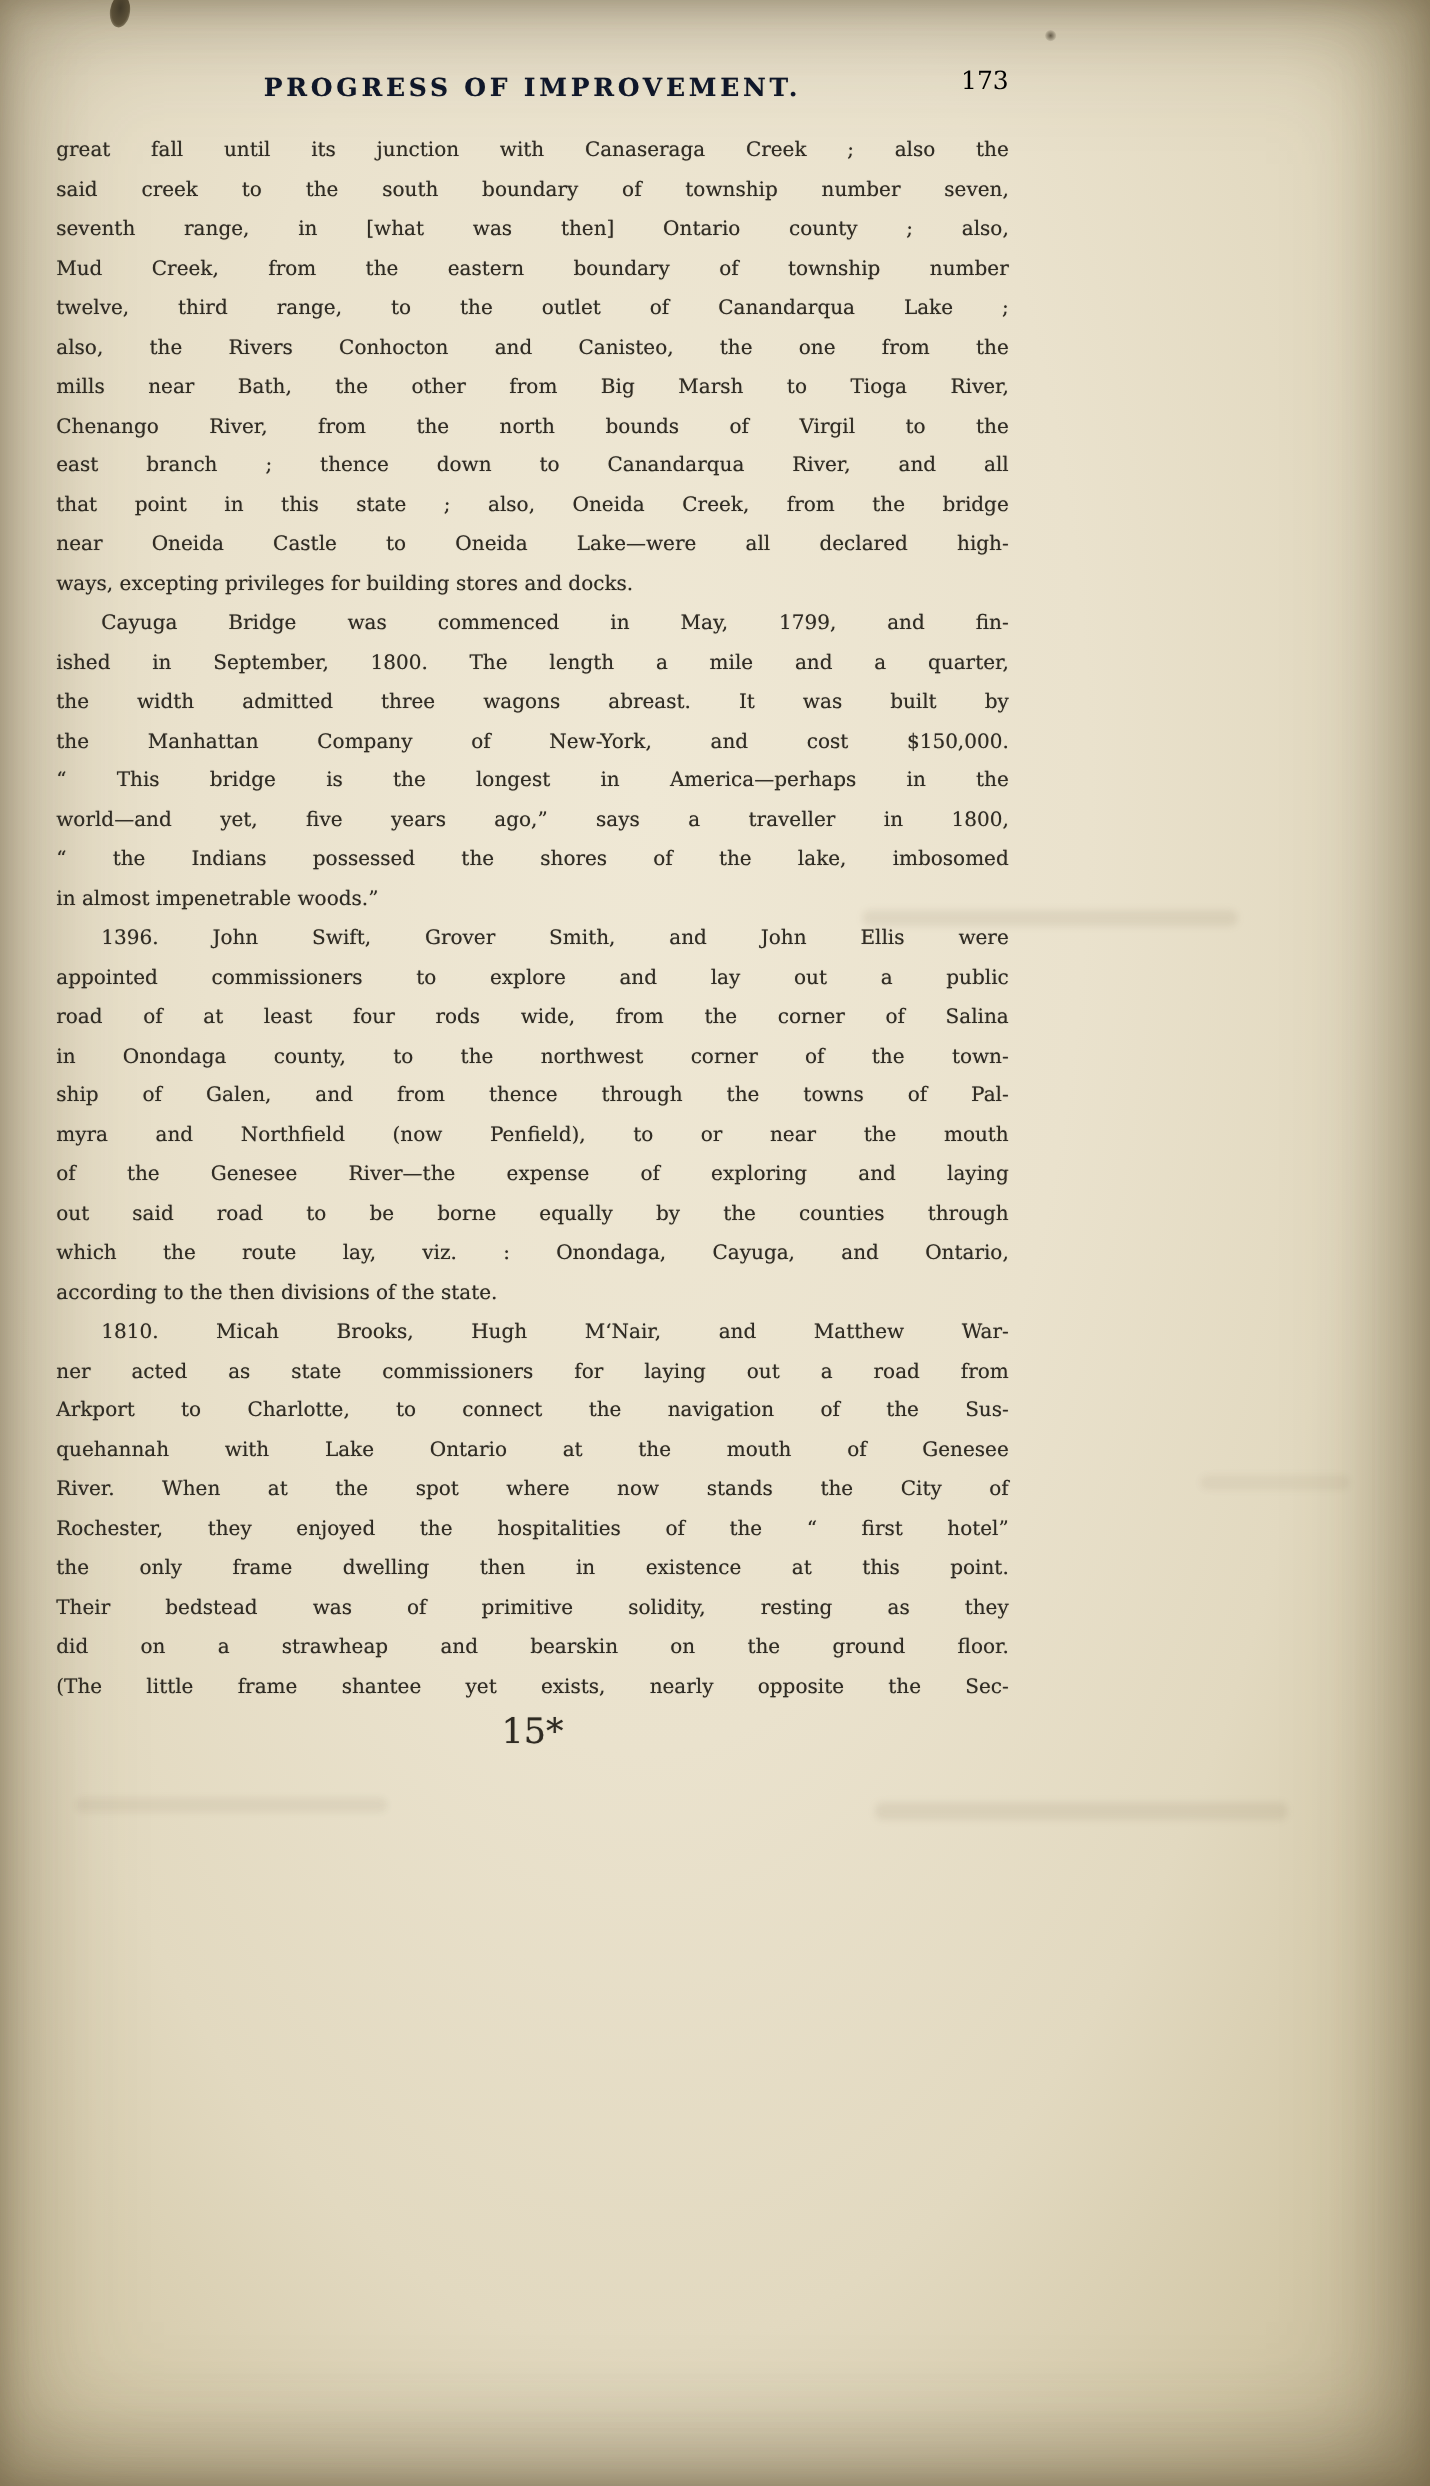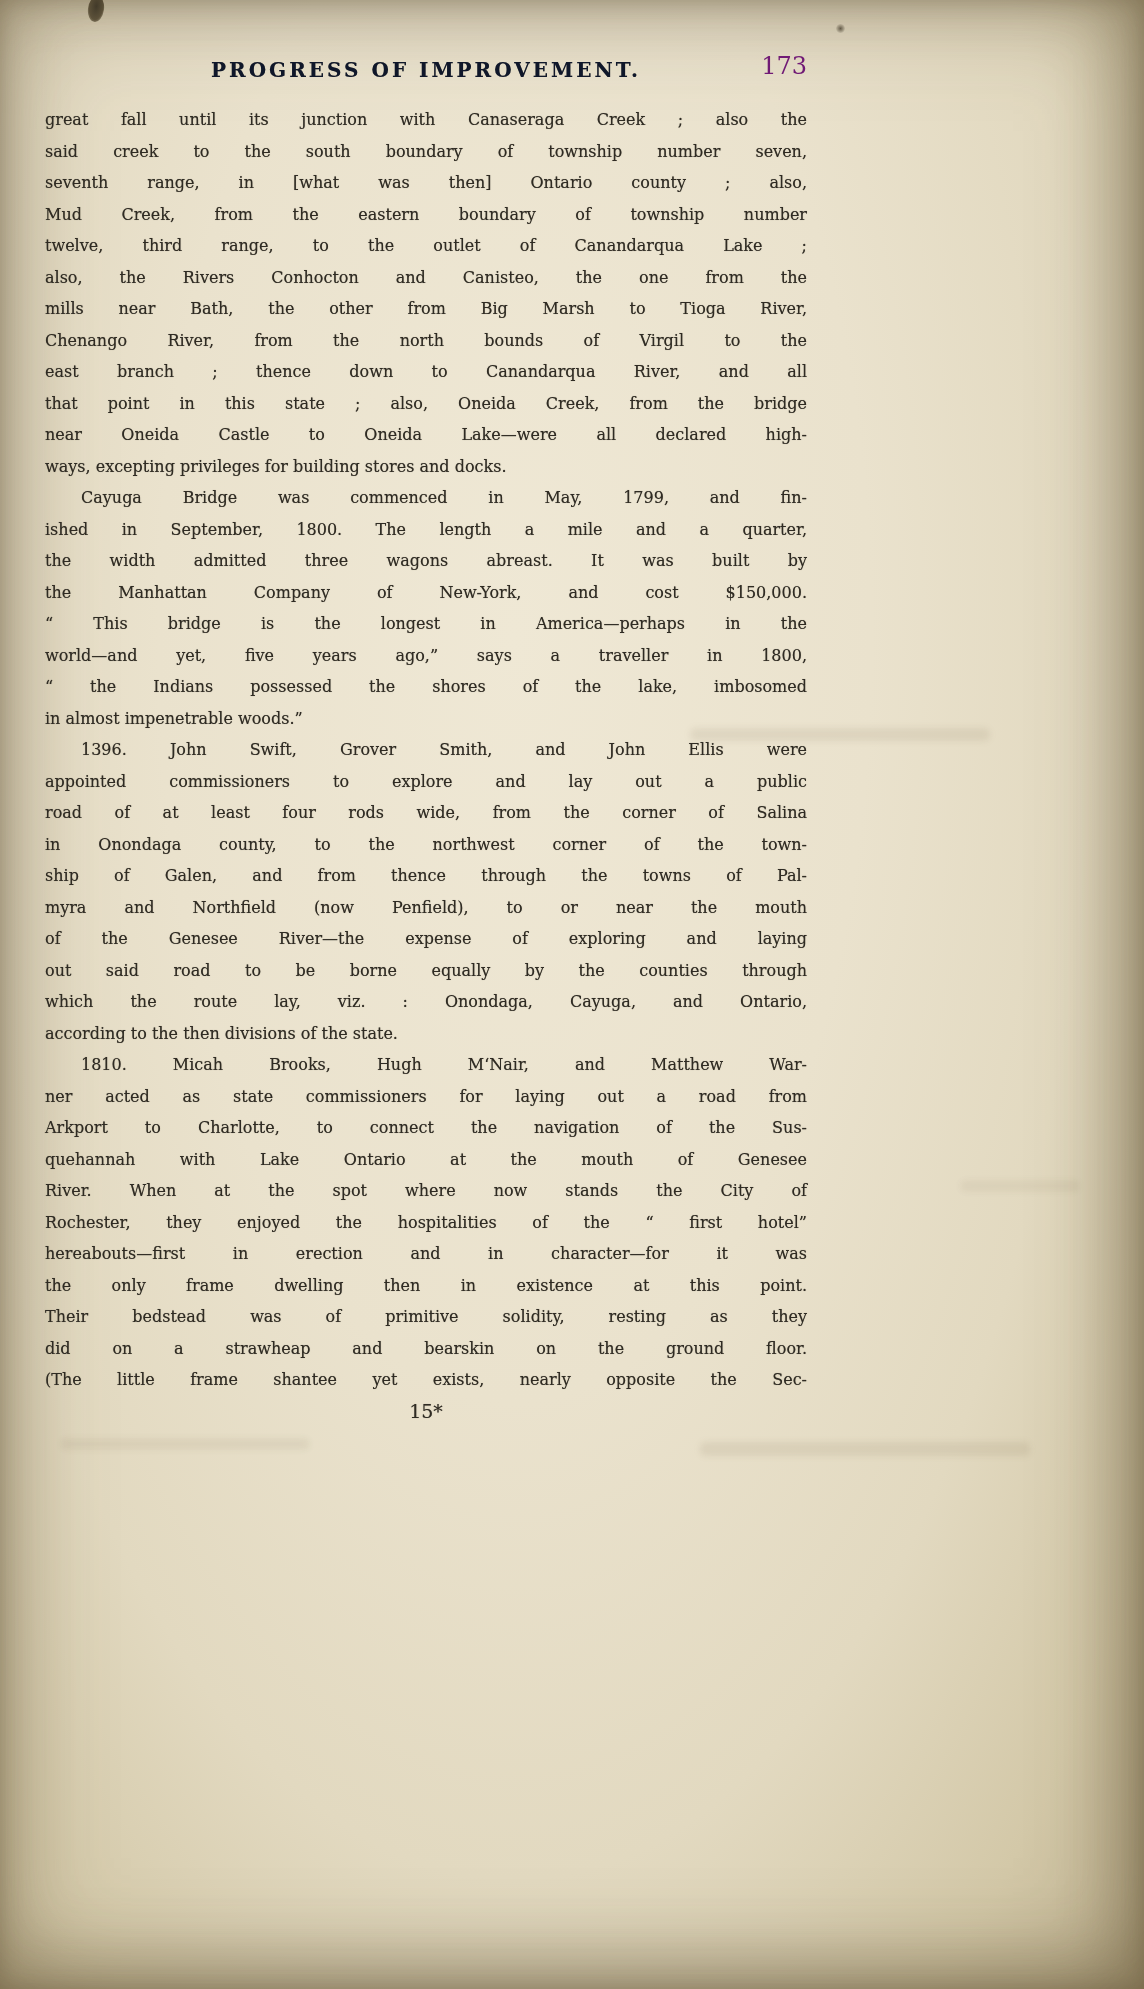--- a/index.html
+++ b/index.html
@@ -43,40 +43,40 @@
     font-size: 20px;
     letter-spacing: 3px;
     color: #0f172a;
     padding-top: 8px;
     text-shadow: 0 0 0.6px rgba(57,52,42,0.55);
   }
   .page-number {
     position: absolute;
     right: 0;
     top: 2px;
-    font-size: 24px;
-    color: #701a75;
+    font-size: 20px;
+    color: #000000;
   }
   .line {
     font-size: 16px;
     line-height: 31.5px;
     text-align: justify;
     text-align-last: justify;
     white-space: normal;
     text-shadow: 0 0 0.7px rgba(47,43,35,0.55);
   }
   .line.last {
     text-align-last: left;
   }
   .line.indent {
     text-indent: 36px;
   }
   .footer {
     text-align: center;
-    font-size: 19px;
+    font-size: 28px;
     margin-top: 4px;
     text-shadow: 0 0 0.7px rgba(47,43,35,0.55);
   }
   
   .ink-blot-1 {
     position: absolute;
     left: 88px;
     top: -4px;
     width: 16px;
     height: 26px;
@@ -161,21 +161,20 @@
         <div class="line">which the route lay, viz. : Onondaga, Cayuga, and Ontario,</div>
         <div class="line last">according to the then divisions of the state.</div>
       </div>
       <div class="paragraph">
         <div class="line indent">1810. Micah Brooks, Hugh M‘Nair, and Matthew War-</div>
         <div class="line">ner acted as state commissioners for laying out a road from</div>
         <div class="line">Arkport to Charlotte, to connect the navigation of the Sus-</div>
         <div class="line">quehannah with Lake Ontario at the mouth of Genesee</div>
         <div class="line">River. When at the spot where now stands the City of</div>
         <div class="line">Rochester, they enjoyed the hospitalities of the “ first hotel”</div>
-        <div class="line">hereabouts—first in erection and in character—for it was</div>
         <div class="line">the only frame dwelling then in existence at this point.</div>
         <div class="line">Their bedstead was of primitive solidity, resting as they</div>
         <div class="line">did on a strawheap and bearskin on the ground floor.</div>
         <div class="line">(The little frame shantee yet exists, nearly opposite the Sec-</div>
       </div>
     </div>
 
   <div class="footer">15*</div>
 </div>
 

